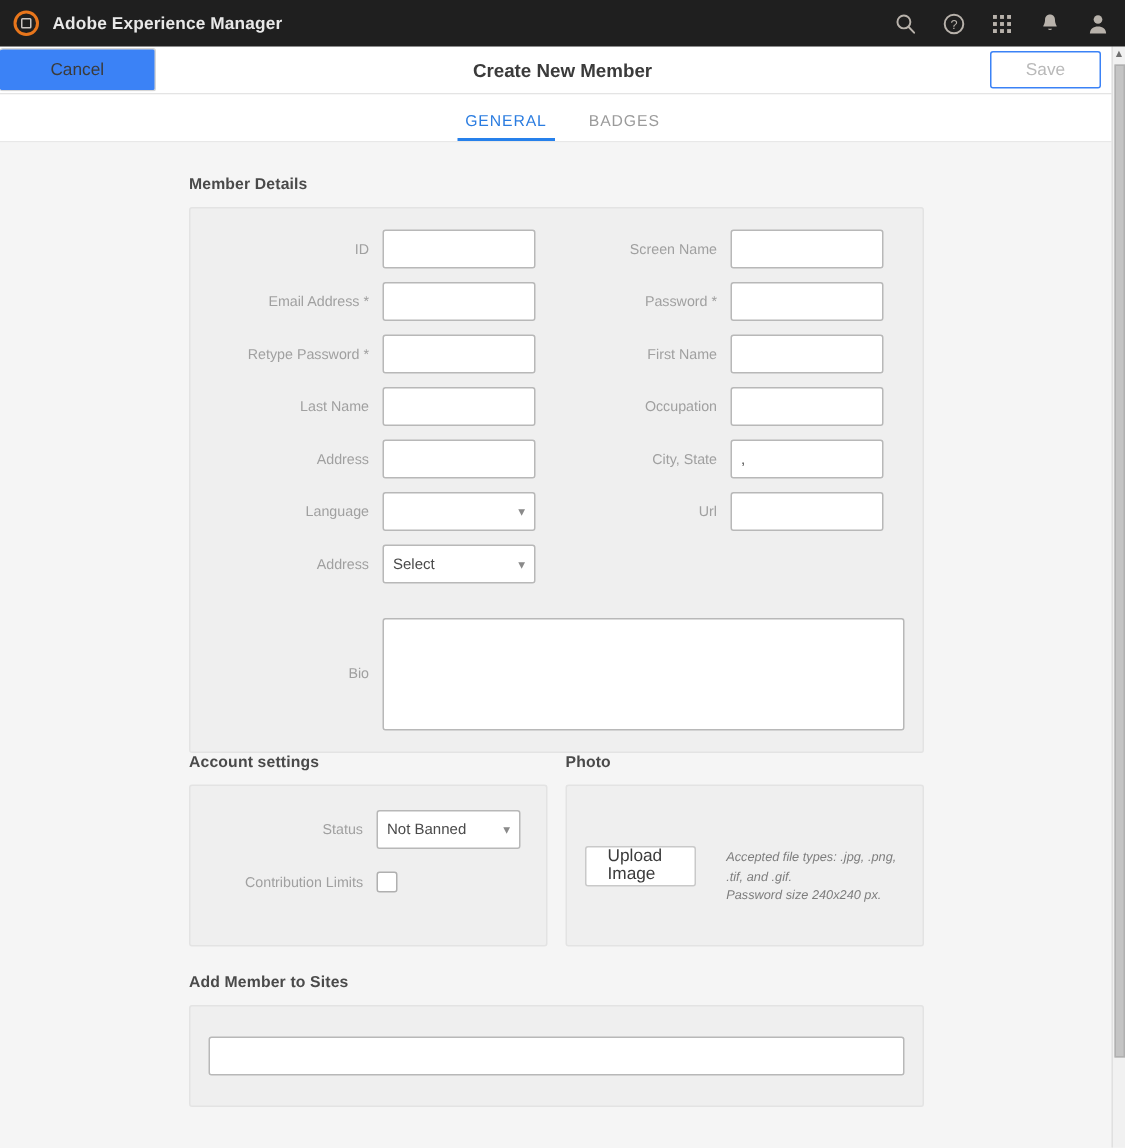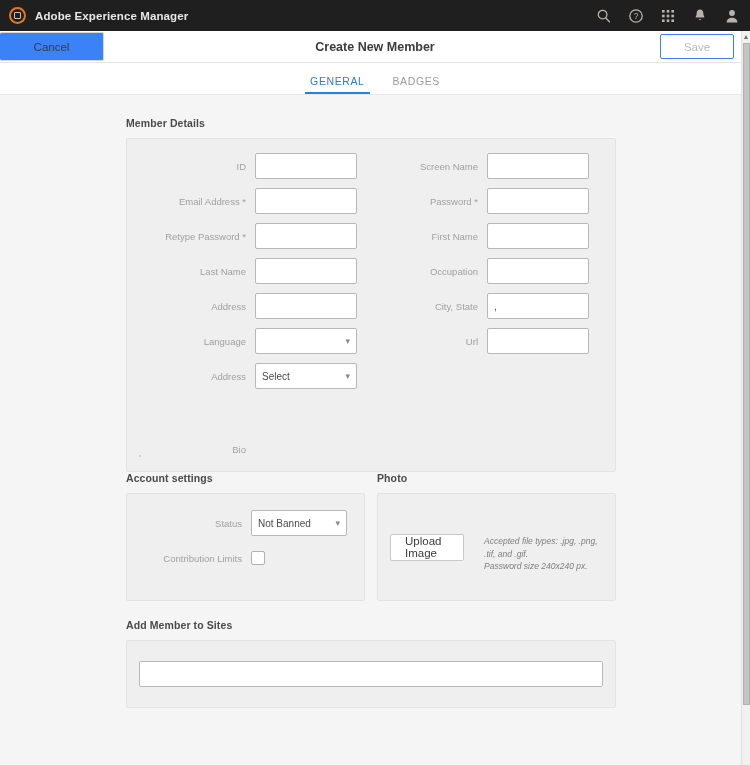--- a/index.html
+++ b/index.html
@@ -181,21 +181,21 @@
     width: 102px;
     font-size: 10px;
     color: #4a4a4a;
     padding: 0 6px;
     display: flex;
     align-items: center;
     justify-content: space-between;
     cursor: pointer;
   }
   .chev { color: #8a8a8a; font-size: 9px; line-height: 1; }
-  .bio-row { display: flex; align-items: flex-start; margin-top: 14px; flex-direction: column; }
+  .bio-row { display: flex; align-items: flex-start; margin-top: 14px; }
   .bio-label {
     width: 116px; text-align: right; padding-right: 9px;
     font-size: 9.5px; color: #a0a0a0; margin-top: 32px;
   }
   .textarea {
     background: #ffffff;
     border: 1px solid #b8b8b8;
     border-radius: 2px;
     height: 75px;
     flex: 1;

